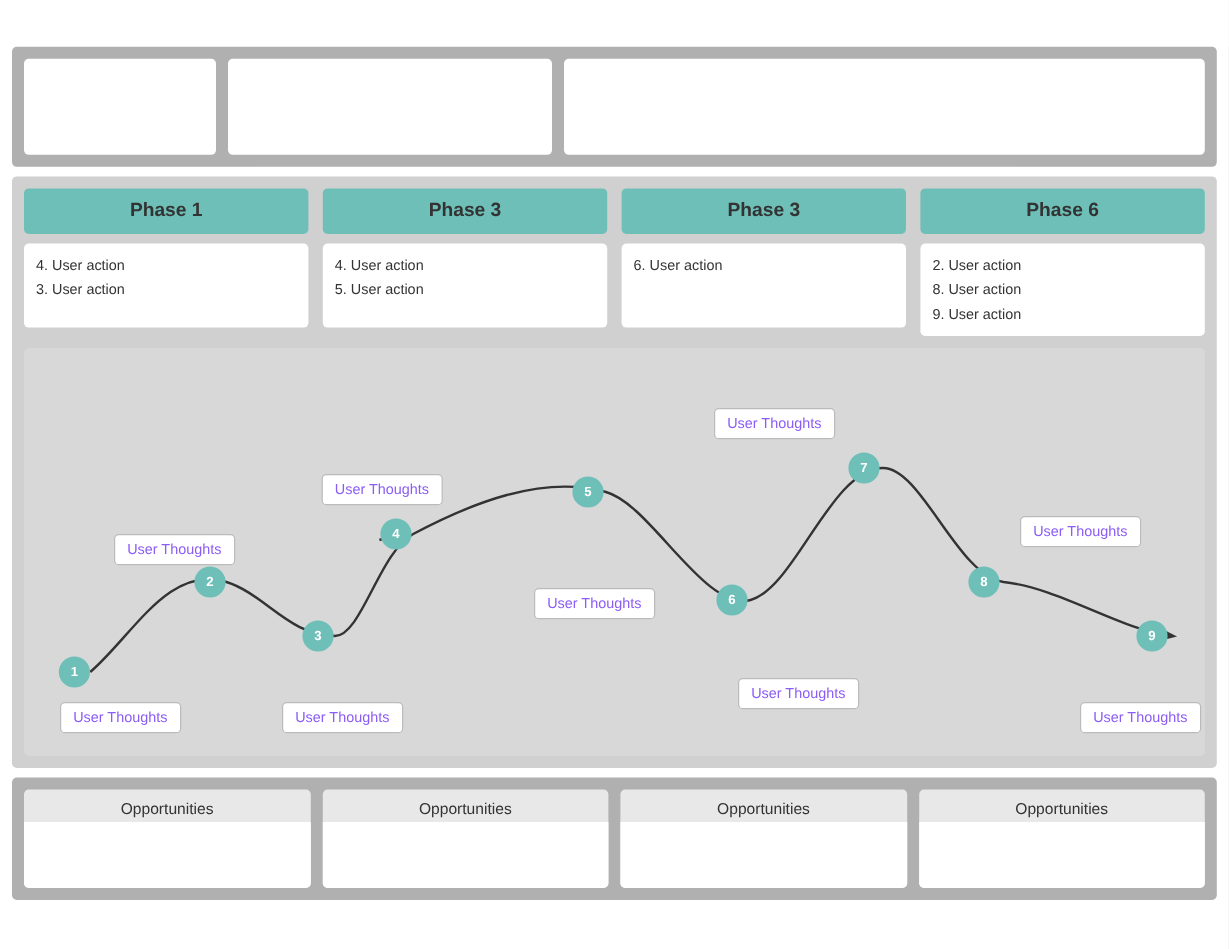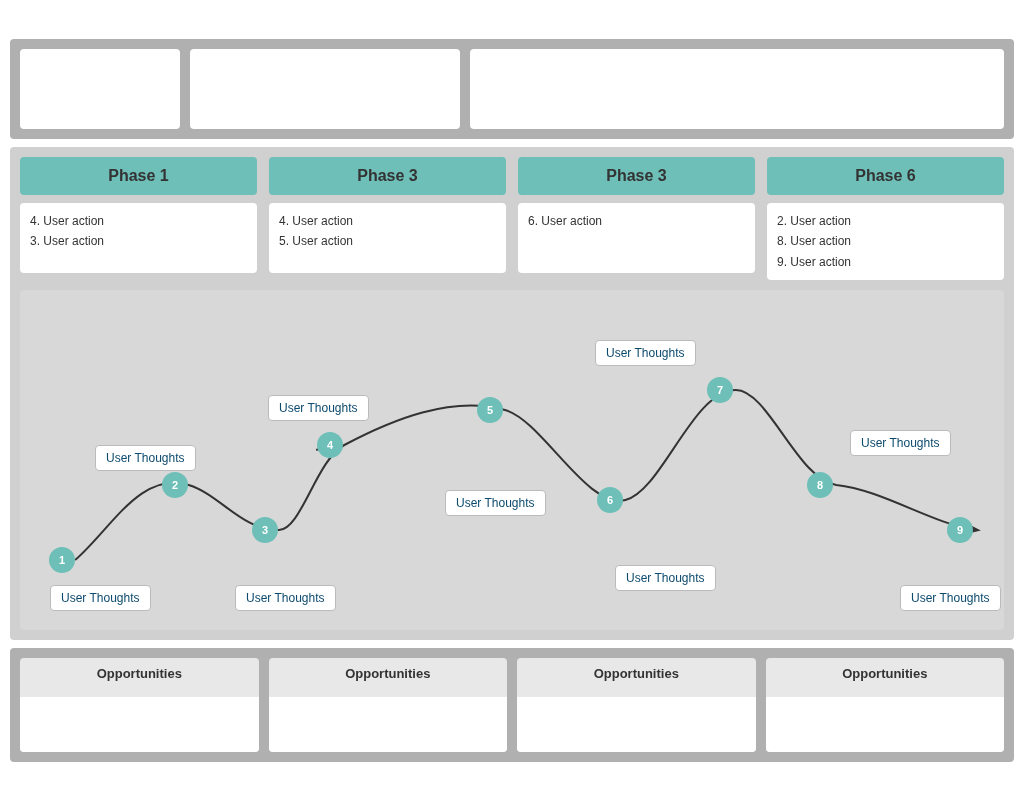--- a/index.html
+++ b/index.html
@@ -106,21 +106,21 @@
     }
 
     
     .thought-box {
       position: absolute;
       background: #fff;
       border: 1px solid #bbb;
       border-radius: 4px;
       padding: 5px 10px;
       font-size: 12px;
-      color: #0c4a6e;
+      color: #8b5cf6;
       white-space: nowrap;
     }
 
     
     .node {
       position: absolute;
       width: 26px;
       height: 26px;
       border-radius: 50%;
       background: #6dbfb8;
@@ -153,24 +153,24 @@
     .opp-card {
       flex: 1;
       background: #e8e8e8;
       border-radius: 4px;
       min-height: 80px;
       display: flex;
       flex-direction: column;
       align-items: center;
     }
     .opp-label {
-      font-weight: bold;
+      font-weight: normal;
       font-size: 13px;
       color: #333;
-      padding: 8px 0 16px 0;
+      padding: 8px 0 4px 0;
       text-align: center;
     }
     .opp-content {
       flex: 1;
       background: #fff;
       width: 100%;
       border-radius: 0 0 4px 4px;
       min-height: 55px;
     }
   </style>

